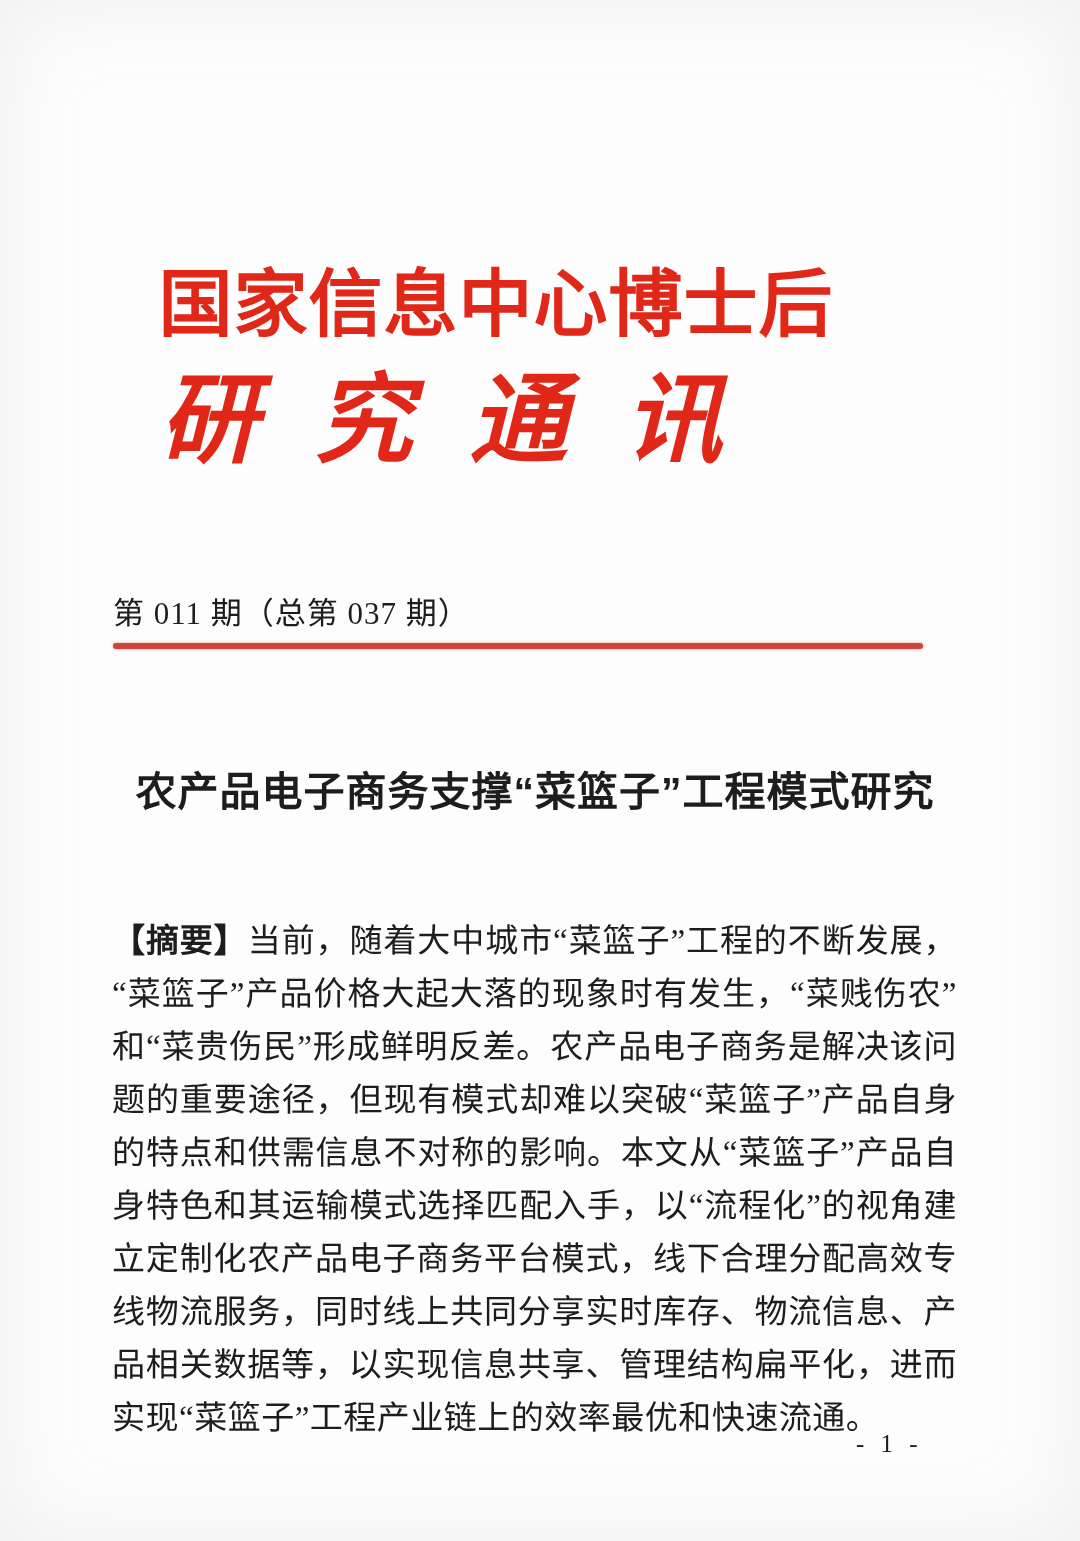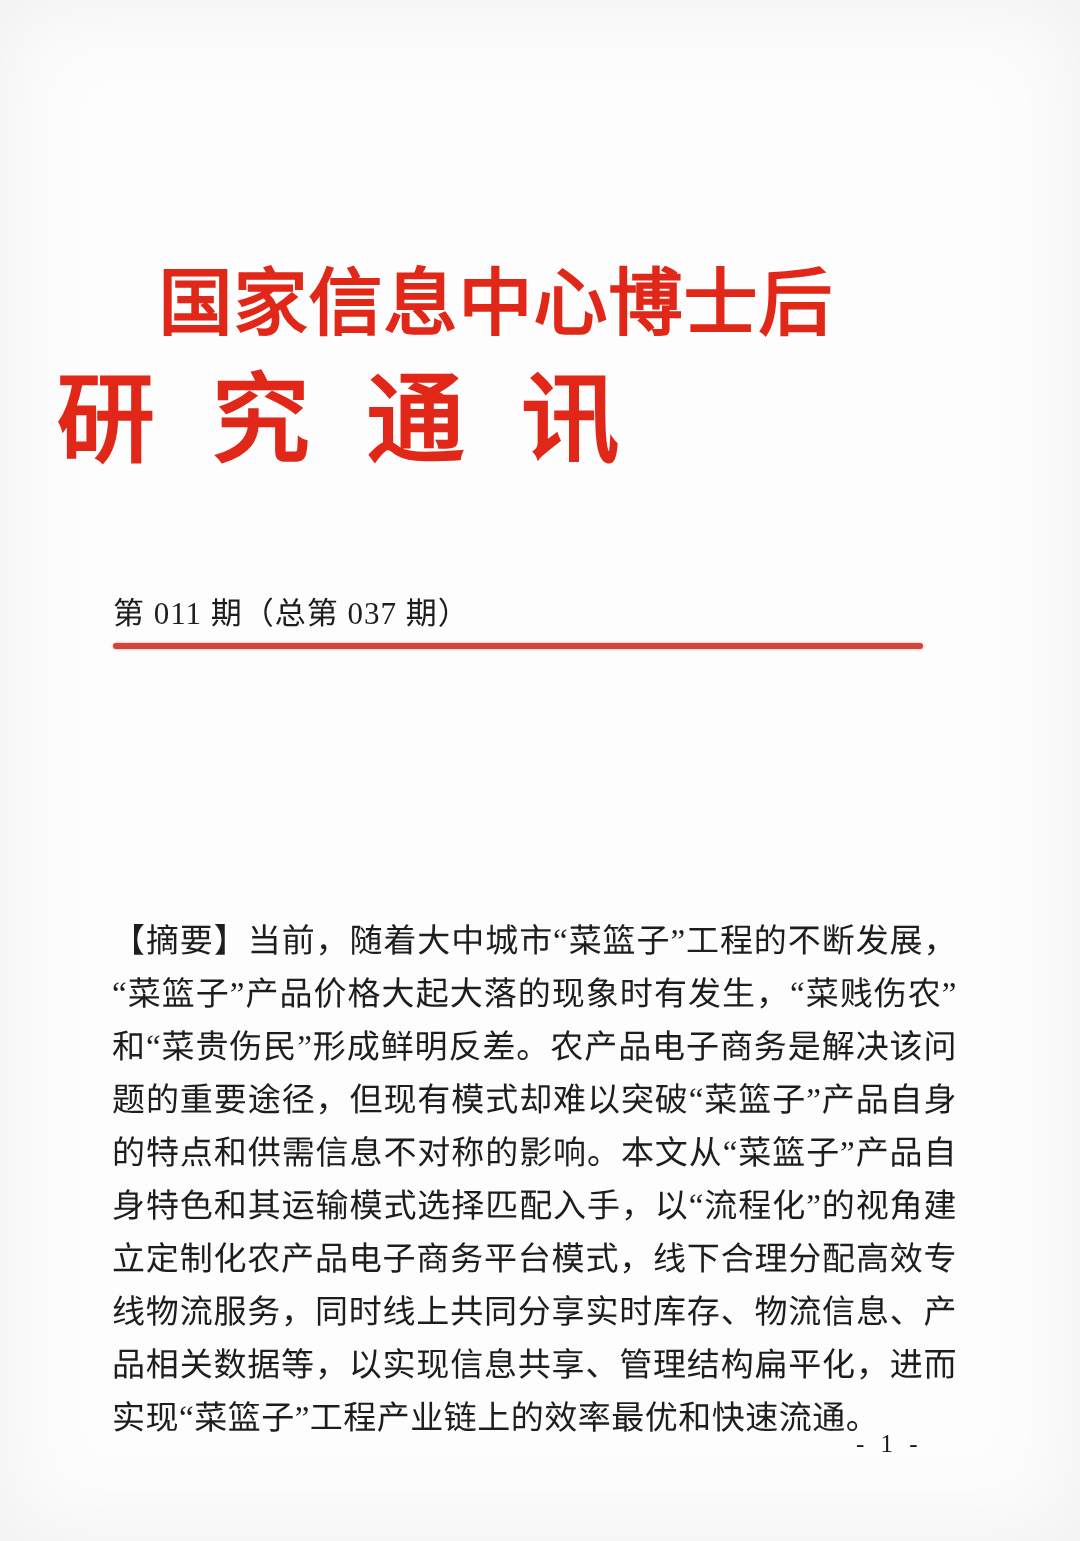--- a/index.html
+++ b/index.html
@@ -20,43 +20,44 @@
     inset: 0;
     background: var(--paper, #fdfdfd);
     box-shadow: inset 0 0 90px rgba(150,150,150,0.13);
   }
   .masthead-line1 {
     position: absolute;
     top: 255px;
     left: 0;
     width: 992px;
     text-align: center;
-    font-family: Liberation Serif, serif;
+    font-family: Liberation Sans, sans-serif;
     font-weight: bold;
     font-size: 74px;
     line-height: 1.35;
     letter-spacing: 1px;
     color: var(--masthead-red, #e02718);
     white-space: nowrap;
   }
   .masthead-line2 {
     position: absolute;
     top: 362px;
     left: 0;
     width: 882px;
     box-sizing: border-box;
     padding-left: 0.58em; 
-    text-align: left;
+    text-align: center;
     font-family: "Liberation Sans", sans-serif;
     font-weight: bold;
     font-size: 98px;
     line-height: 1.2;
     letter-spacing: 0.58em;
     color: var(--masthead-red, #e02718);
     white-space: nowrap;
+    font-style: italic;
   }
   .issue-bar {
     position: absolute;
     top: 592px;
     left: 113px;
     width: 810px;
     display: flex;
     justify-content: space-between;
     align-items: flex-end;
     font-size: 31px;
@@ -92,21 +93,21 @@
     top: 881px;
     left: 112px;
     width: 845px;
     font-size: 33px;
     line-height: 53px;
     text-align: justify;
     letter-spacing: 0.5px;
   }
   .abstract-label {
     font-family: "Liberation Sans", sans-serif;
-    font-weight: normal;
+    font-weight: bold;
   }
   .page-number {
     position: absolute;
     top: 1430px;
     left: 856px;
     font-size: 25px;
     letter-spacing: 5px;
     white-space: nowrap;
   }
 </style>
@@ -118,18 +119,19 @@
   <div class="masthead-line1">国家信息中心博士后</div>
 
   <div class="masthead-line2">研究通讯</div>
 
   <div class="issue-bar">
     <span class="issue-number">第 011 期（总第 037 期）</span>
   </div>
 
   <div class="rule"></div>
 
+  <div class="article-title">农产品电子商务支撑“菜篮子”工程模式研究</div>
 
   <p class="abstract"><span class="abstract-label">【摘要】</span><span class="abstract-text">当前，随着大中城市“菜篮子”工程的不断发展，“菜篮子”产品价格大起大落的现象时有发生，“菜贱伤农”和“菜贵伤民”形成鲜明反差。农产品电子商务是解决该问题的重要途径，但现有模式却难以突破“菜篮子”产品自身的特点和供需信息不对称的影响。本文从“菜篮子”产品自身特色和其运输模式选择匹配入手，以“流程化”的视角建立定制化农产品电子商务平台模式，线下合理分配高效专线物流服务，同时线上共同分享实时库存、物流信息、产品相关数据等，以实现信息共享、管理结构扁平化，进而实现“菜篮子”工程产业链上的效率最优和快速流通。</span></p>
 
   <div class="page-number">- 1 -</div>
 
 </div>
 
 </body></html>

